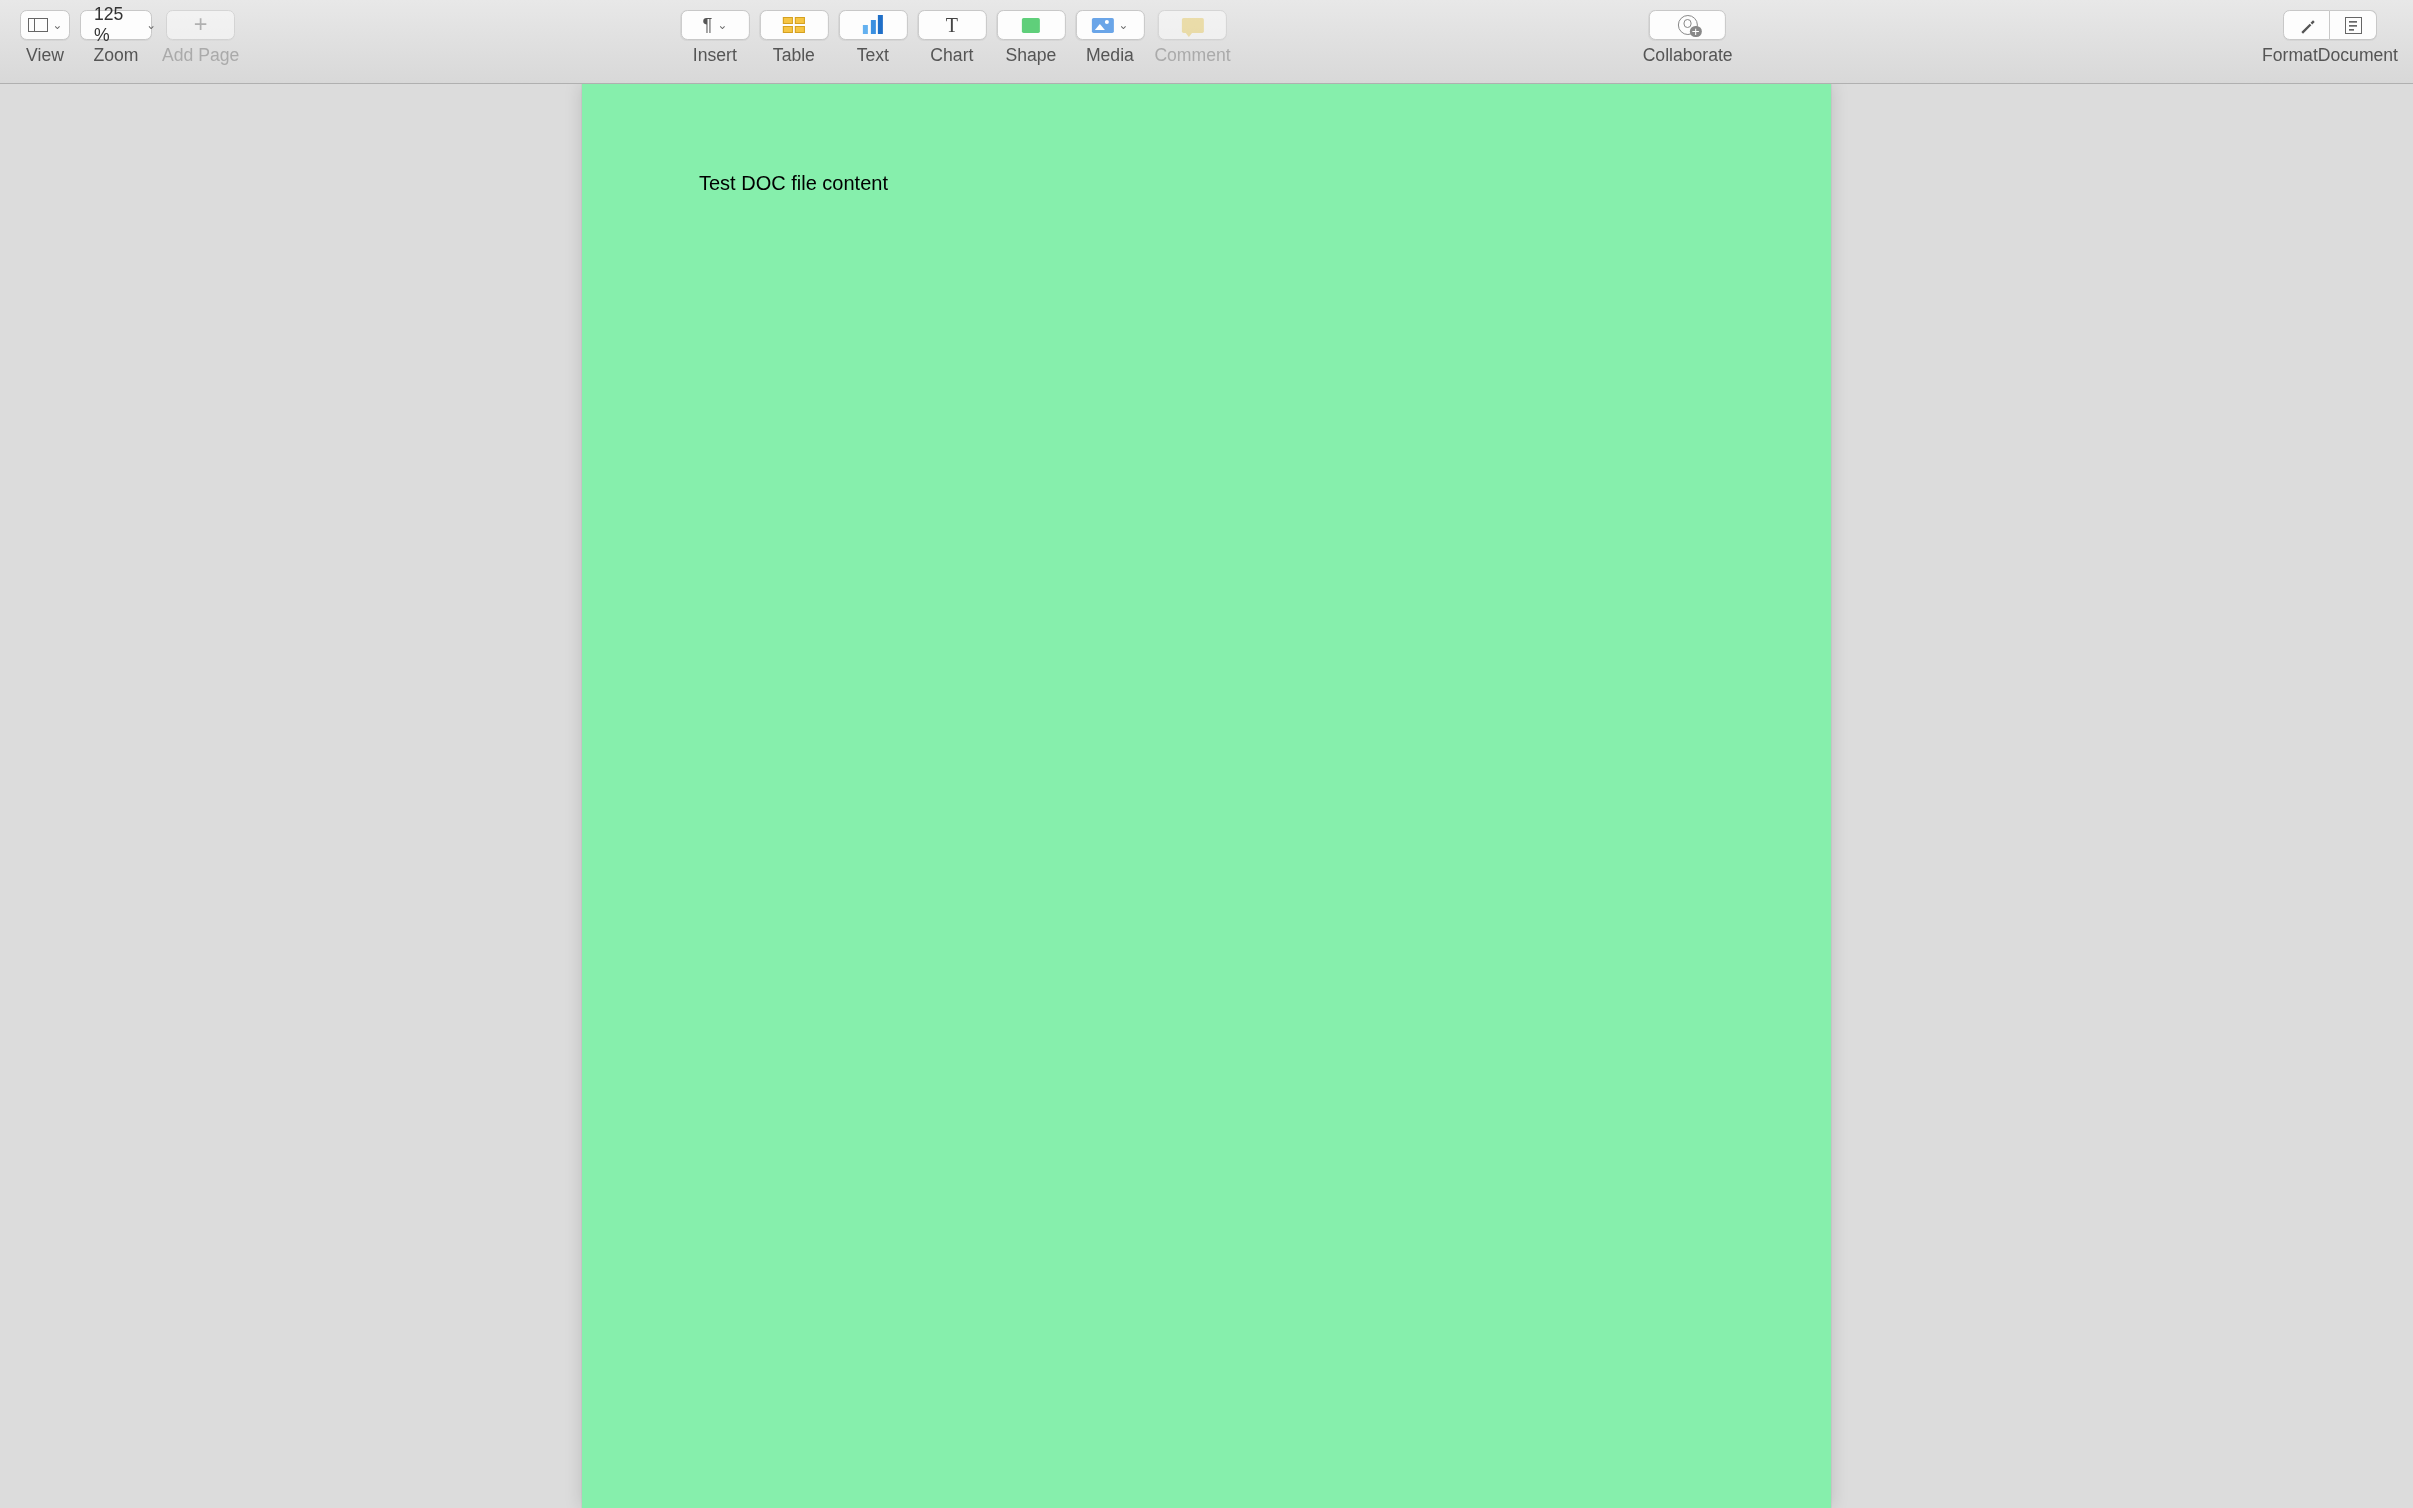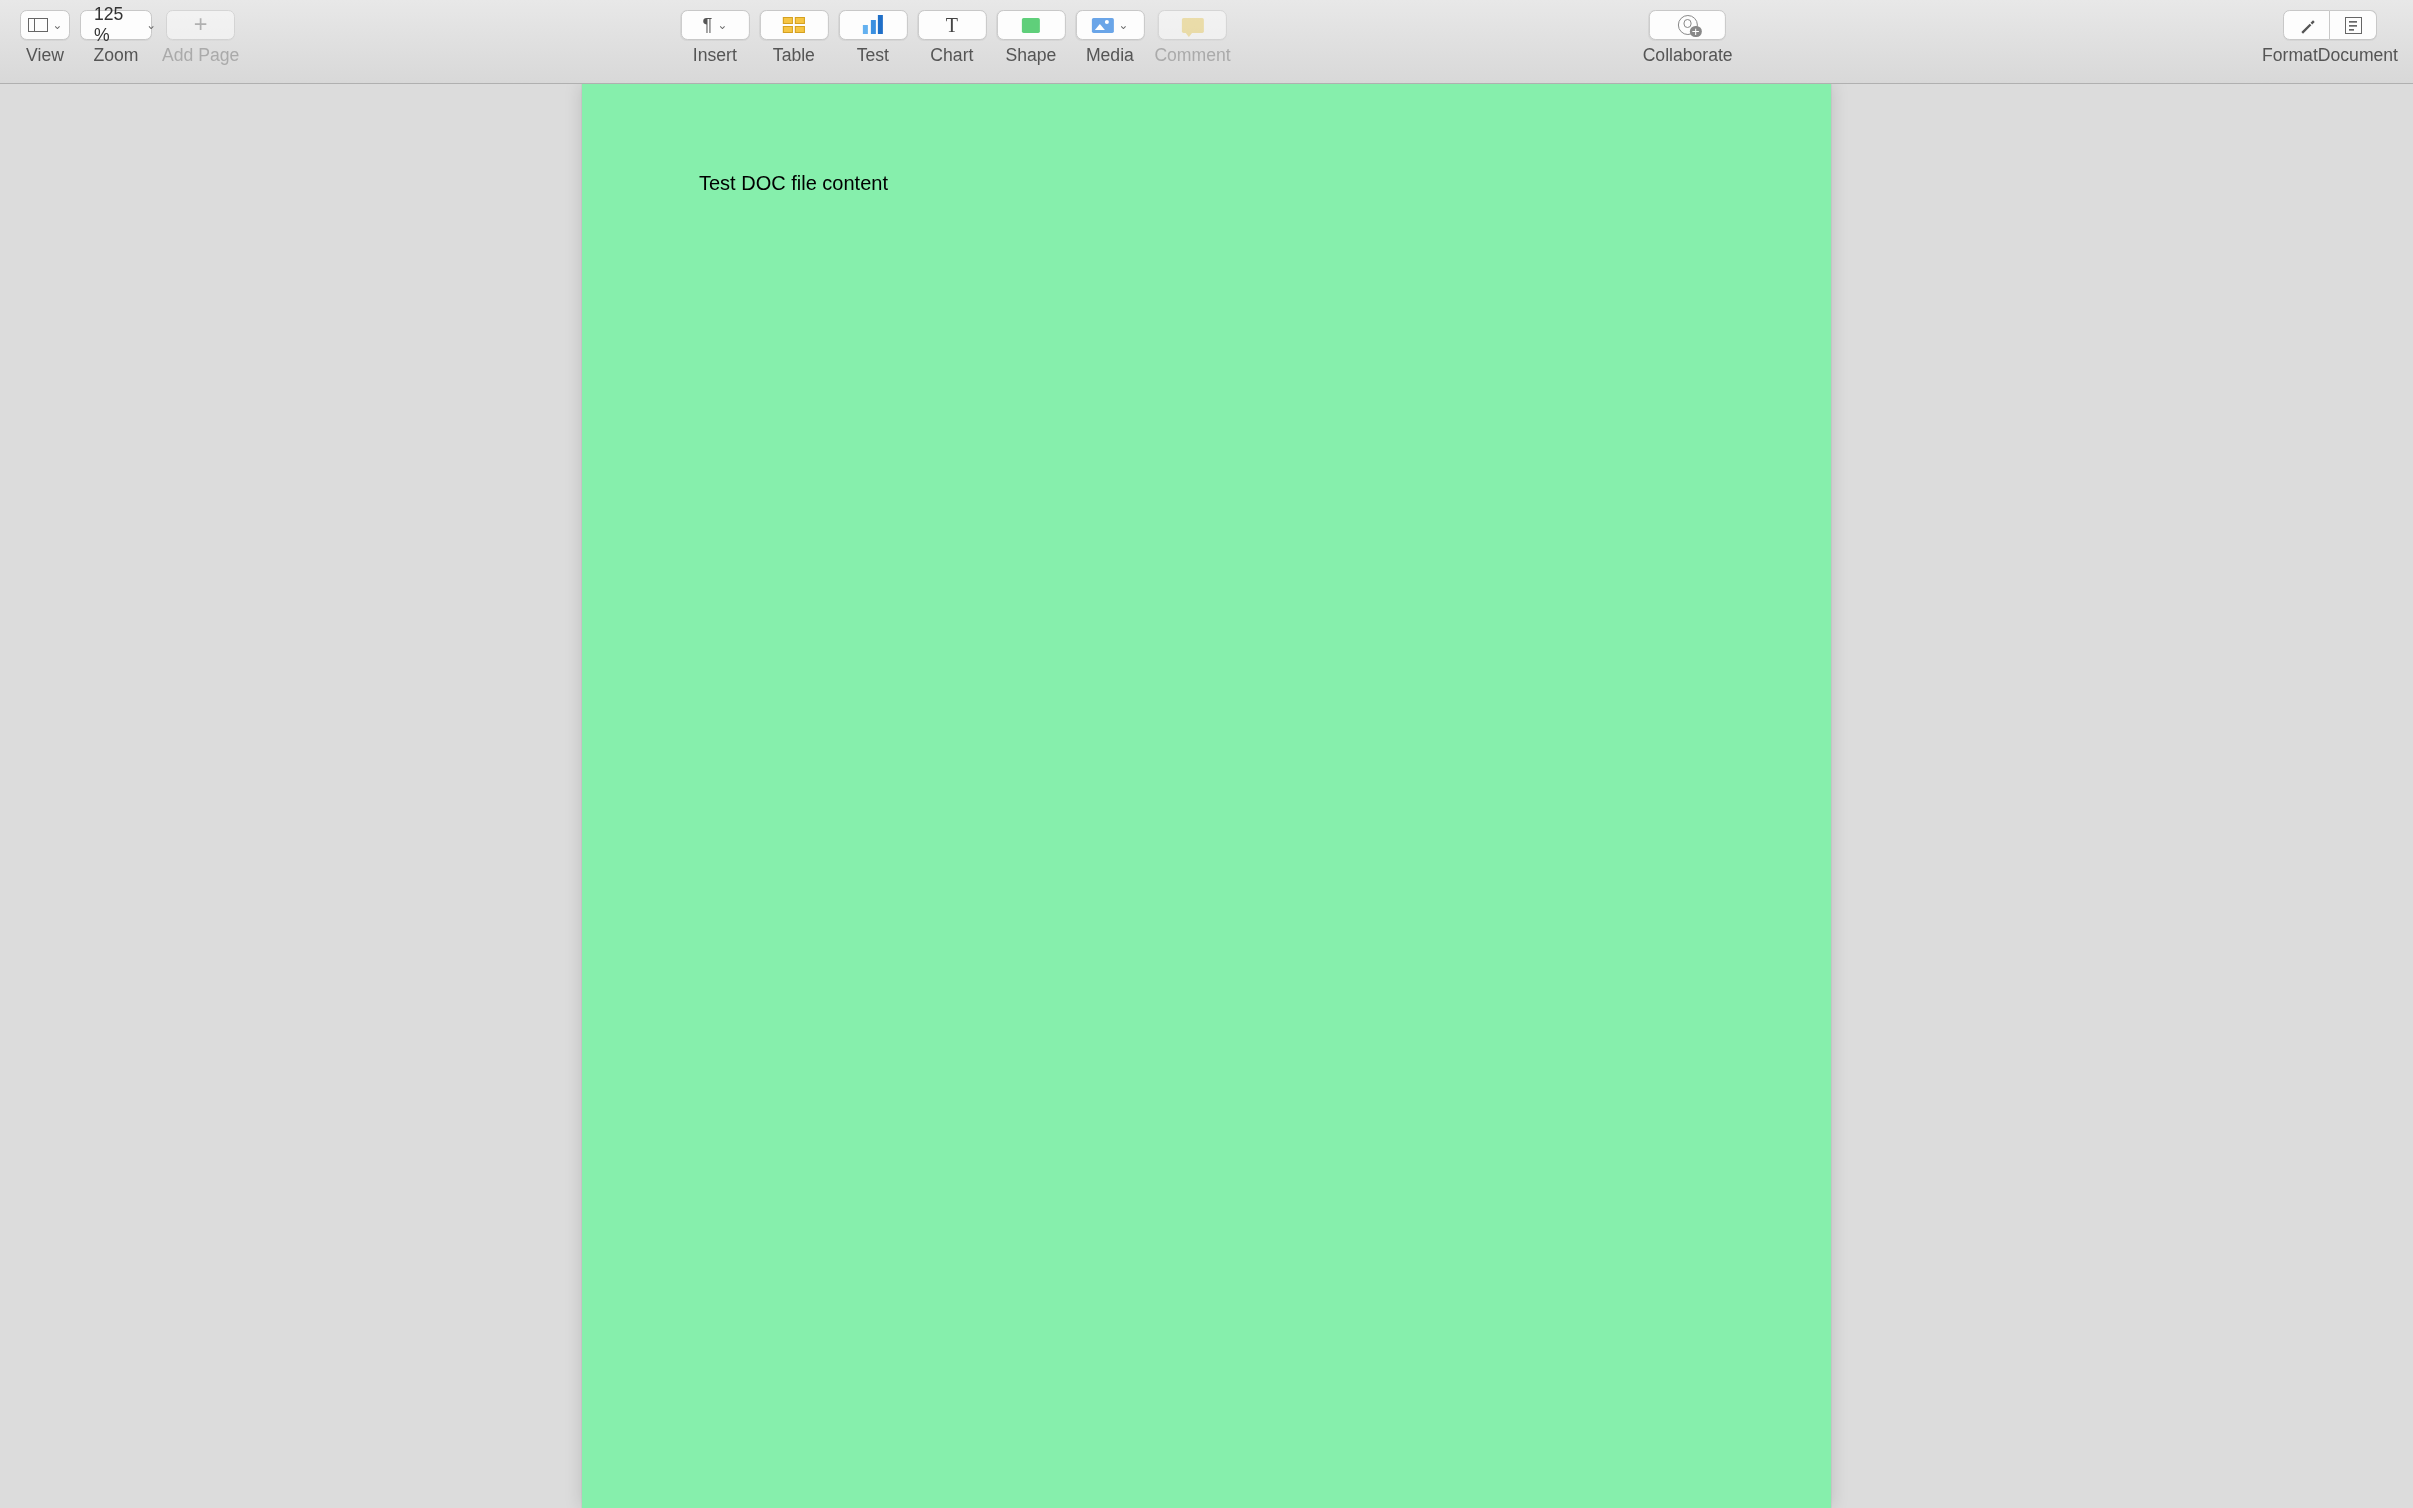--- a/index.html
+++ b/index.html
@@ -291,21 +291,21 @@
     </div>
 
     <div class="tb-item">
       <div class="tb-button w-med">
         <span class="chart-icon">
             <div></div>
             <div></div>
             <div></div>
           </span>
       </div>
-      <div class="tb-label">Test</div>
+      <div class="tb-label">Text</div>
     </div>
 
     <div class="tb-item">
       <div class="tb-button w-med">
         <span class="text-icon">T</span>
       </div>
       <div class="tb-label">Chart</div>
     </div>
 
     <div class="tb-item">

